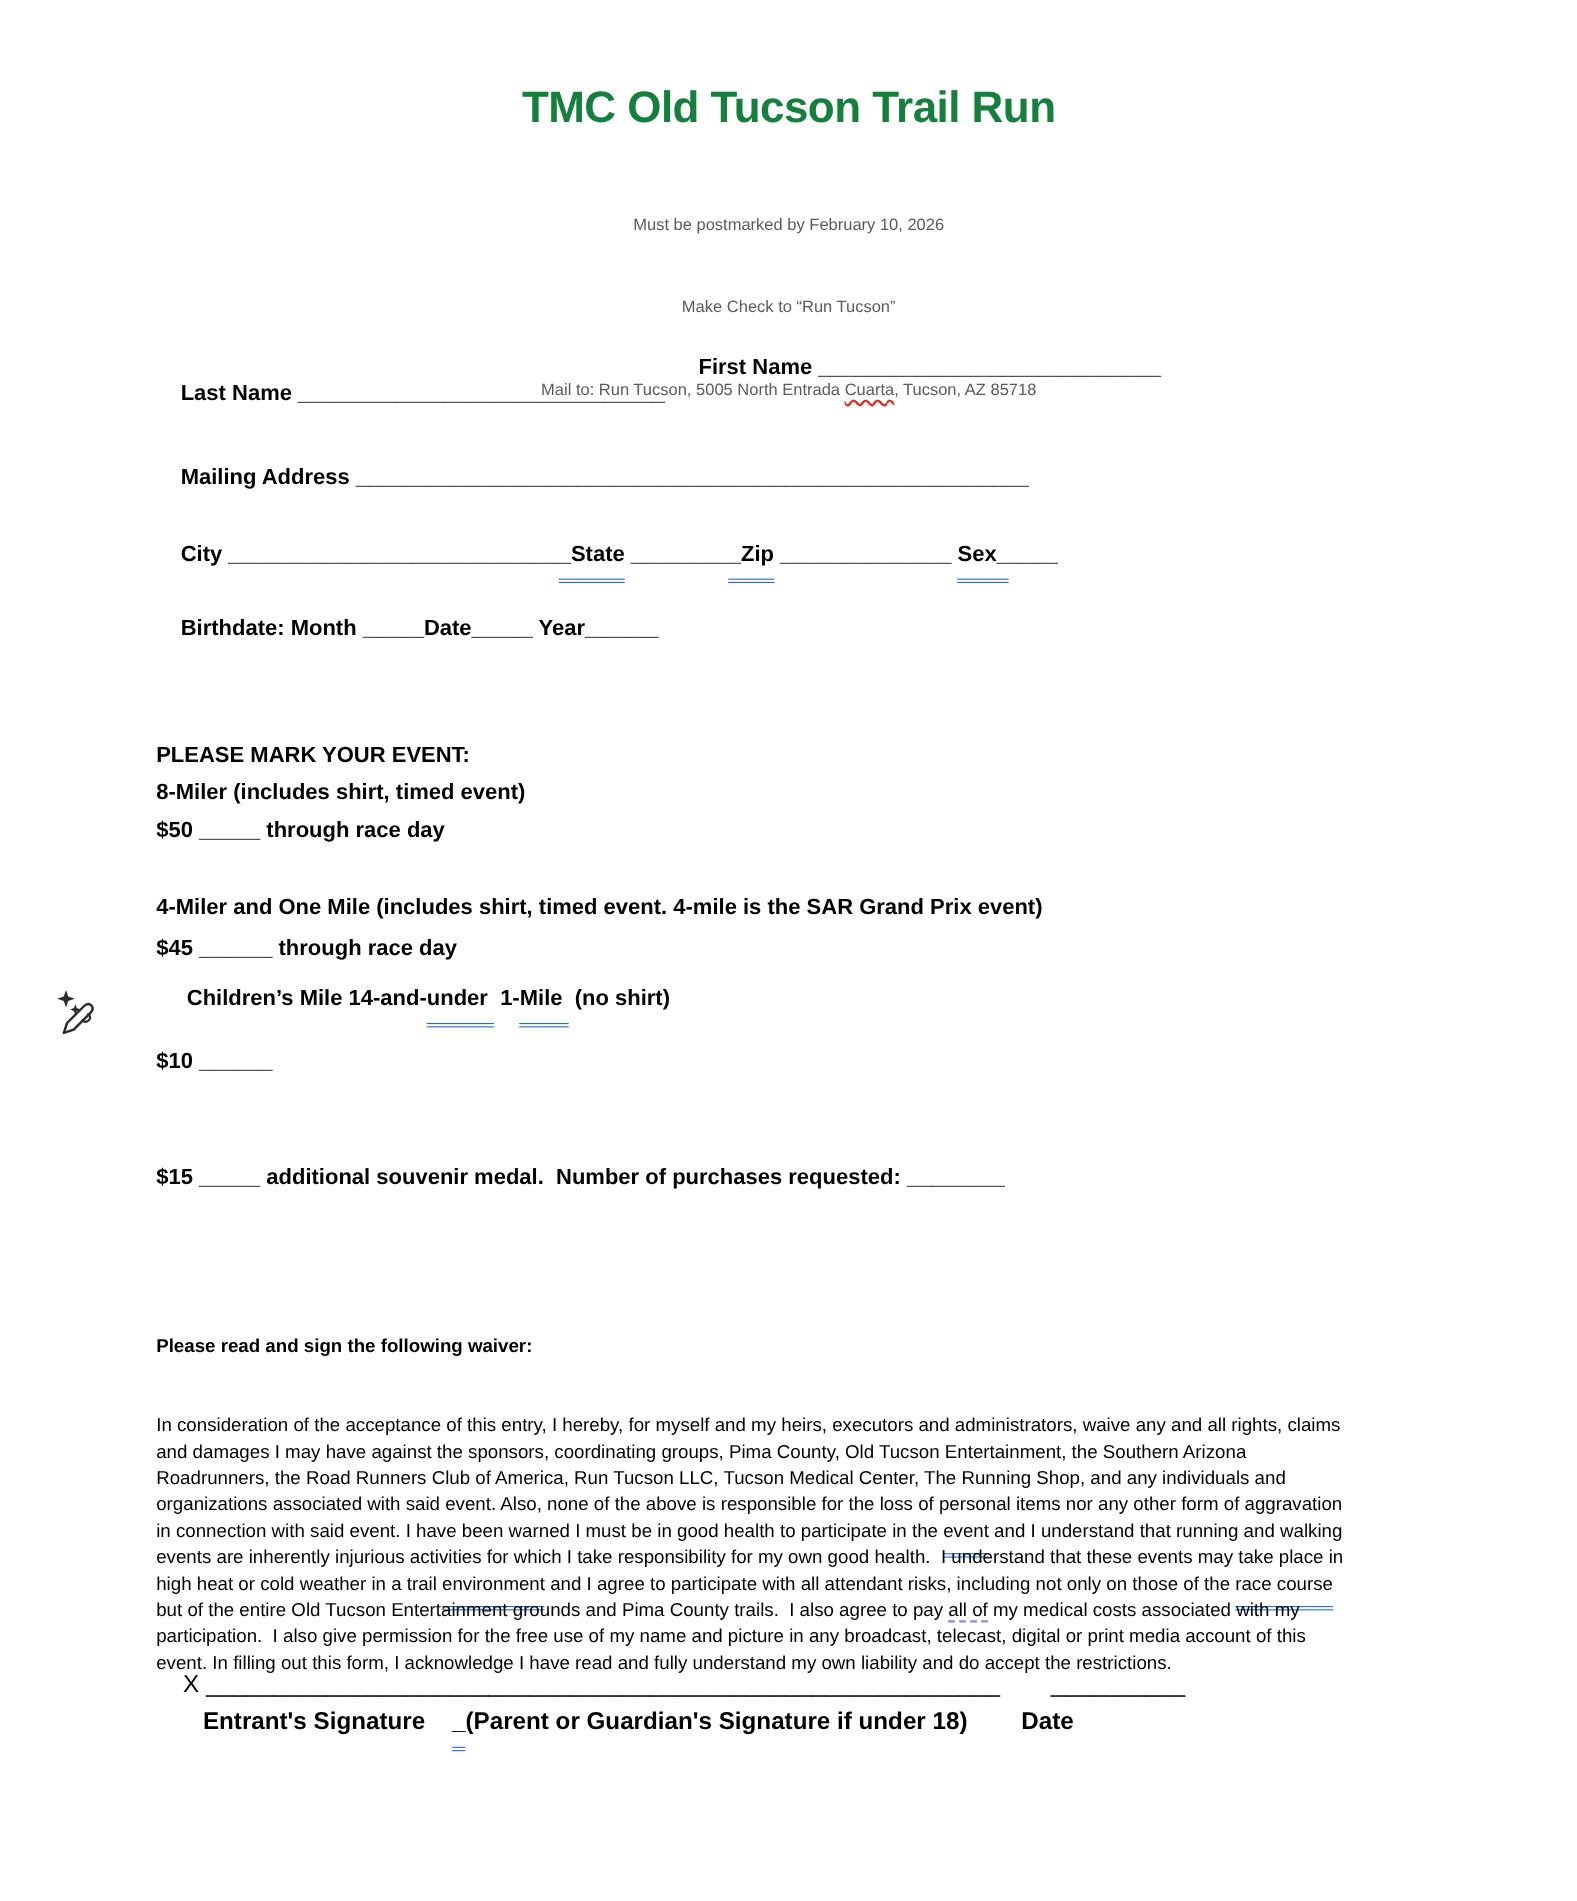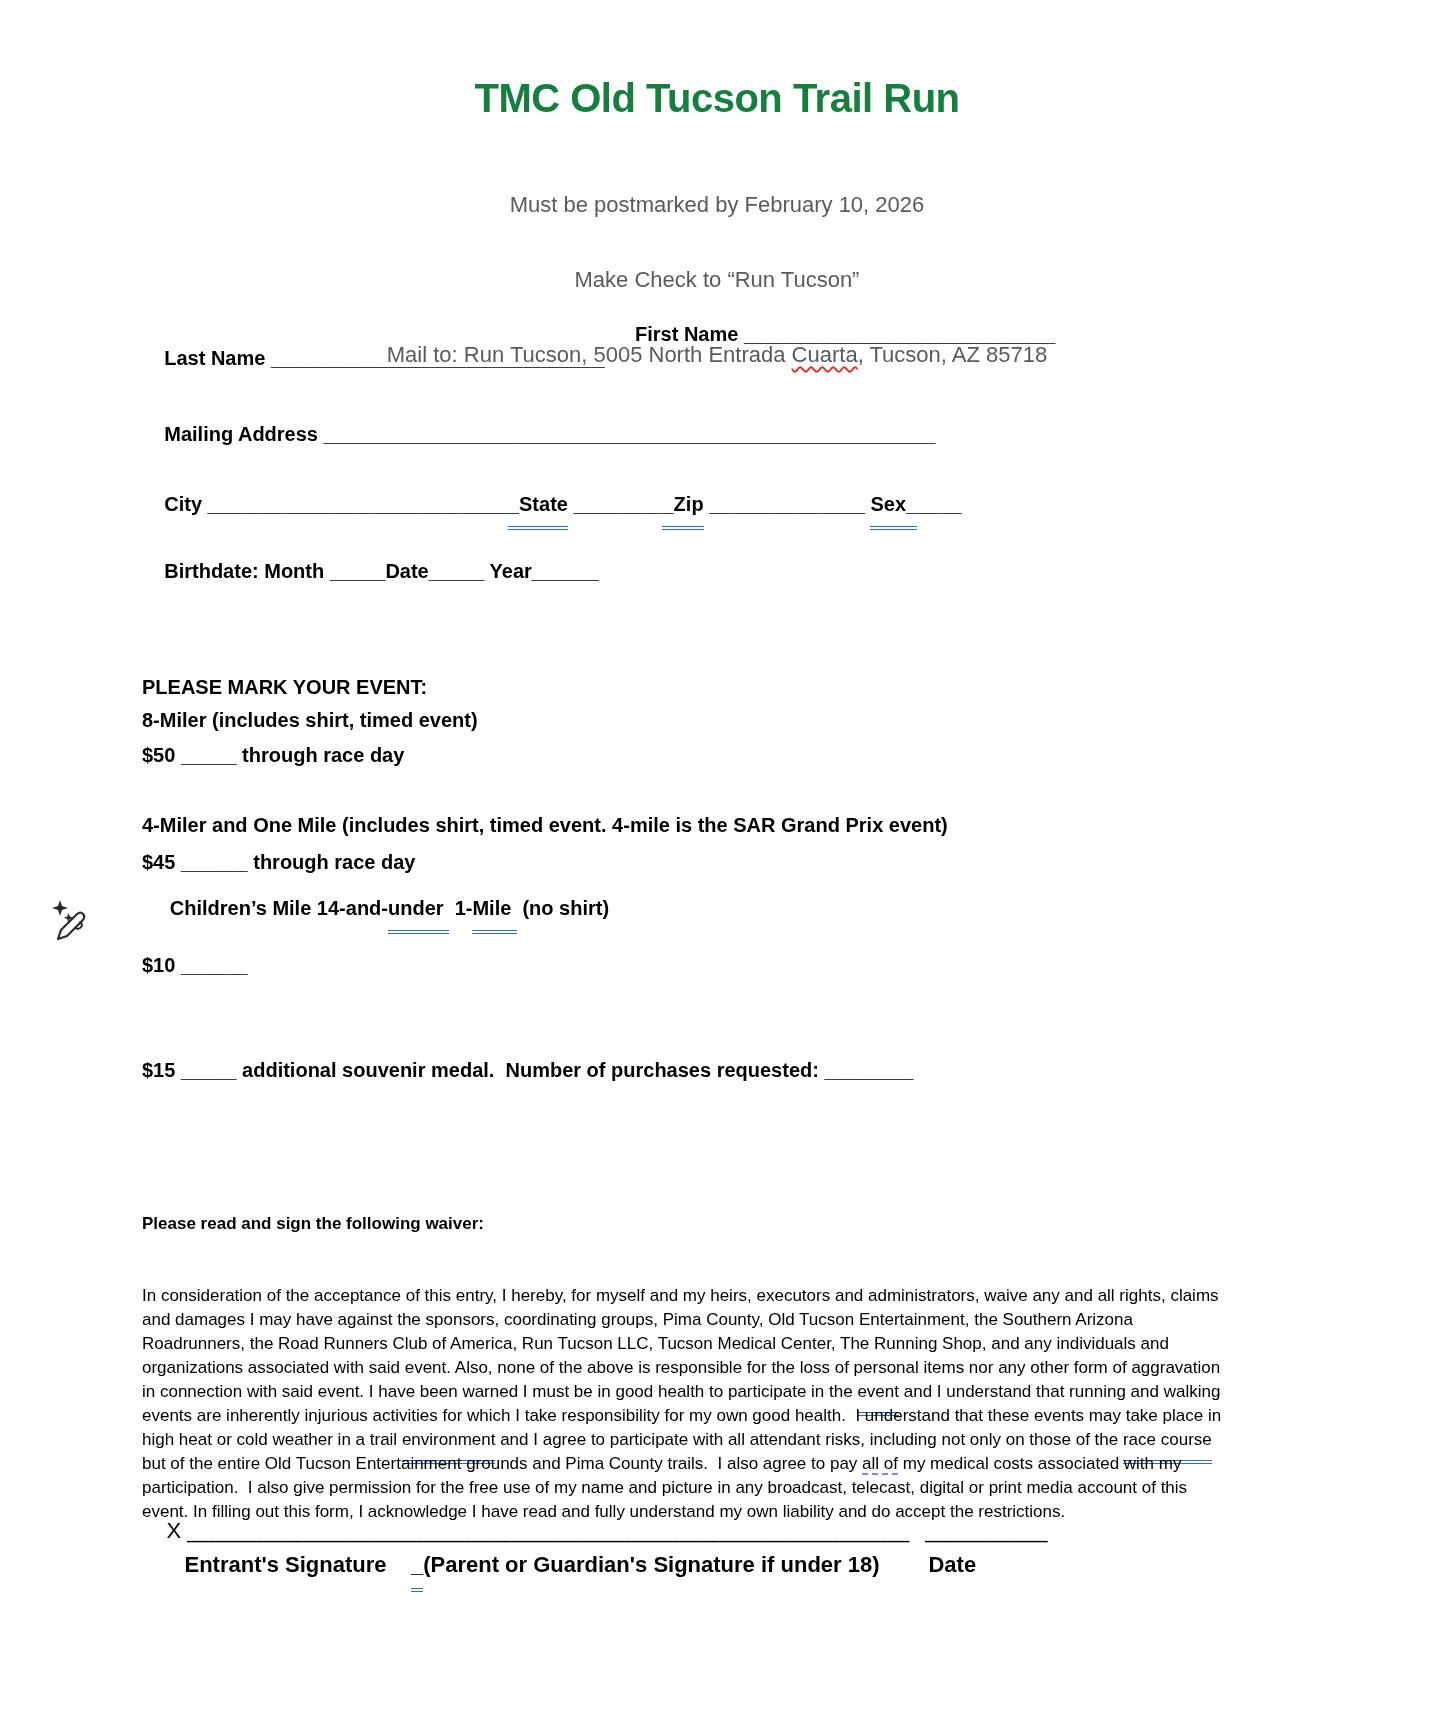--- a/index.html
+++ b/index.html
@@ -8,39 +8,39 @@
     font-family:"Liberation Sans", sans-serif; color:#000; overflow:hidden;
   }
   .title {
     position:absolute; top:60px; left:0; width:100%;
     text-align:center; font-size:40px; font-weight:bold; color:#15803d;
     letter-spacing:-0.5px;
     margin-top:16px;
   }
   .subblock {
     position:absolute; top:142px; left:0; width:100%;
-    text-align:center; font-size:22px; line-height:25px; color:#5a5a5a;
+    text-align:center; font-size:15px; line-height:25px; color:#5a5a5a;
     white-space:pre;
   }
   .abs { position:absolute; left:142px; white-space:pre; }
   .frow { font-size:20px; font-weight:bold; line-height:24px; }
   .firstgrp { position:absolute; left:493px; top:0; white-space:pre; }
   .gram { border-bottom:4px double #2a6ad4; padding-bottom:11px; }
   .spell {
     text-decoration:underline wavy #dd2e1f;
     text-decoration-thickness:1.5px; text-underline-offset:4px;
   }
   .sugg { border-bottom:2px dashed #8a82e0; }
   .waiver {
     position:absolute; left:142px; top:1164px; width:1082px;
     font-size:17px; line-height:24px; white-space:pre-wrap;
   }
   .waiver-heading { font-weight:bold; }
   .sigrow { font-size:22px; line-height:26px; }
-  .date-blank { margin-left:16px; }
+  .date-blank { margin-left:46px; }
   .caption-row { margin-left:18px; }
   .margin-icon { position:absolute; left:46px; top:896px; width:48px; height:48px; }
 </style>
 </head>
 <body>
 
 <div class="page">
 
   <div class="title">TMC Old Tucson Trail Run</div>
   <div class="subblock">

